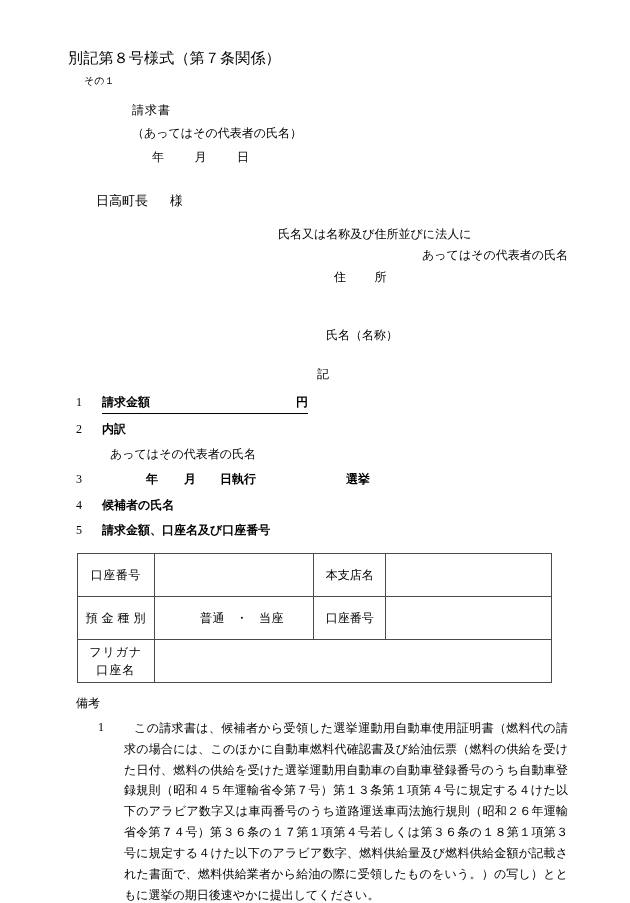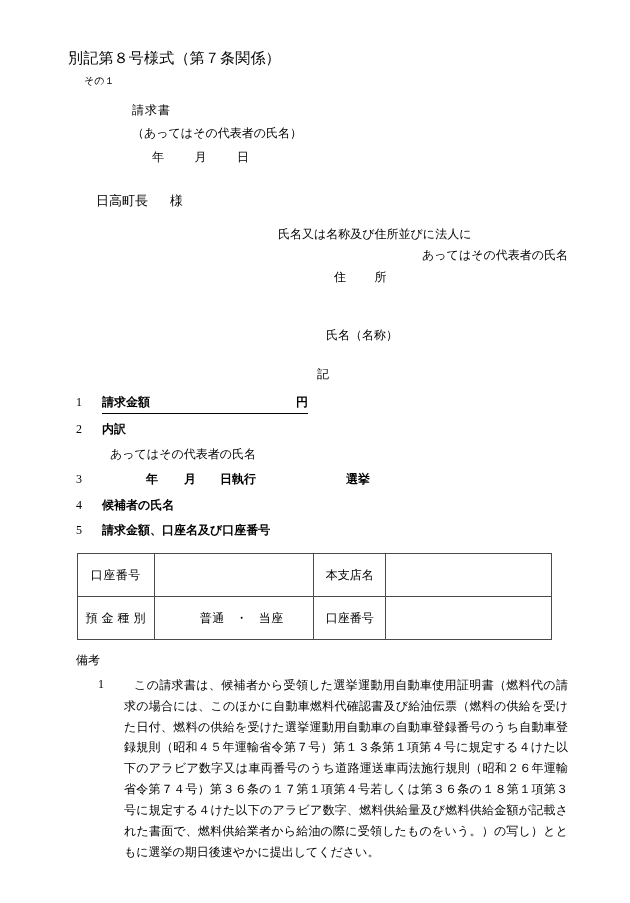--- a/index.html
+++ b/index.html
@@ -255,20 +255,27 @@
           <td class="wide"></td>
           <td class="label2">本支店名</td>
           <td class="wide2"></td>
         </tr>
         <tr>
           <td class="label">預 金 種 別</td>
           <td class="wide deposit-cell"><span class="sp"></span><span>普通</span><span class="sep">・</span><span>当座</span></td>
           <td class="label2">口座番号</td>
           <td class="wide2"></td>
         </tr>
+        <tr>
+          <td class="label two-line">
+            <span class="r1">フリガナ</span>
+            <span class="r2">口座名</span>
+          </td>
+          <td colspan="3"></td>
+        </tr>
       </tbody>
     </table>
 
     <div class="remarks">
       <div class="remarks-title">備考</div>
 
       <div class="remark">
         <span class="num">1</span>
         <span class="body first-indent">この請求書は、候補者から受領した選挙運動用自動車使用証明書（燃料代の請求の場合には、このほかに自動車燃料代確認書及び給油伝票（燃料の供給を受けた日付、燃料の供給を受けた選挙運動用自動車の自動車登録番号のうち自動車登録規則（昭和４５年運輸省令第７号）第１３条第１項第４号に規定する４けた以下のアラビア数字又は車両番号のうち道路運送車両法施行規則（昭和２６年運輸省令第７４号）第３６条の１７第１項第４号若しくは第３６条の１８第１項第３号に規定する４けた以下のアラビア数字、燃料供給量及び燃料供給金額が記載された書面で、燃料供給業者から給油の際に受領したものをいう。）の写し）とともに選挙の期日後速やかに提出してください。</span>
       </div>

